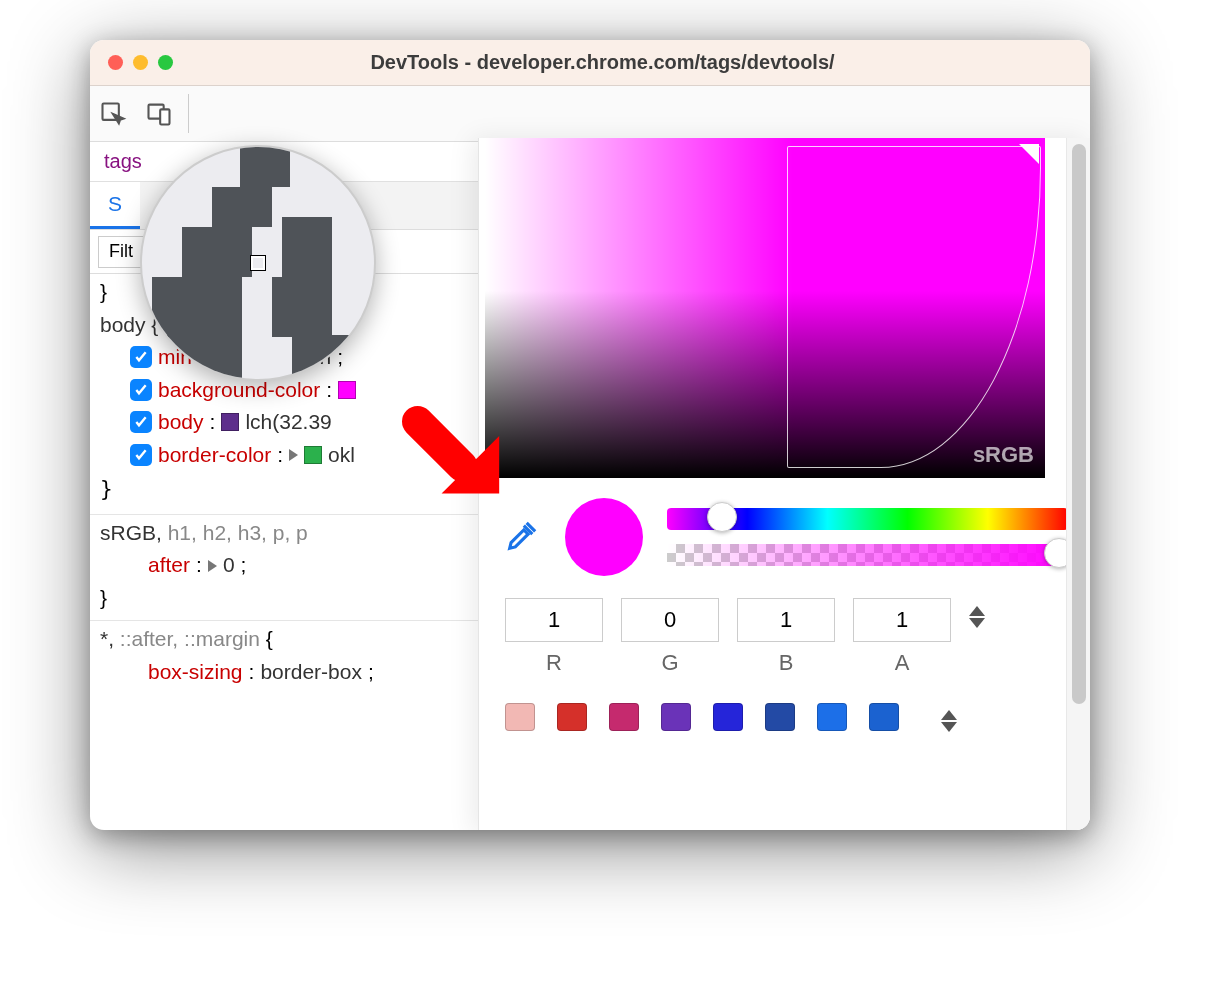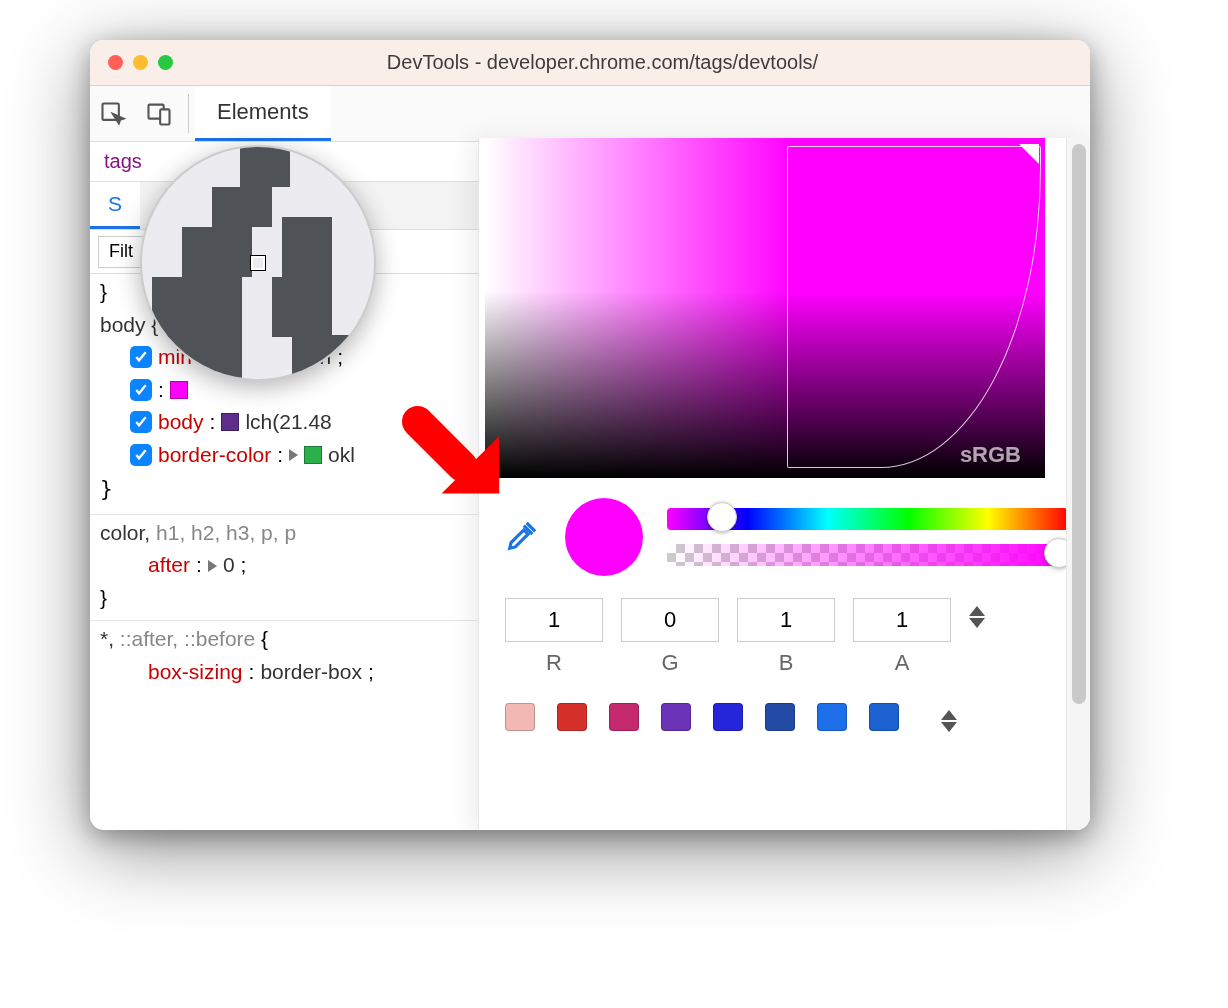--- a/index.html
+++ b/index.html
@@ -11,21 +11,21 @@
     box-shadow: 0 18px 80px rgba(0,0,0,.45), 0 6px 24px rgba(0,0,0,.3);
   }
 
   .titlebar {
     height: 46px; display: flex; align-items: center; gap: 10px; padding: 0 18px;
     background: #faefe8; border-bottom: 1px solid #dcd2cc;
   }
   .traffic { display: flex; gap: 10px; }
   .dot { width: 15px; height: 15px; border-radius: 50%; }
   .dot.r{background:#ff5f57;} .dot.y{background:#febc2e;} .dot.g{background:#28c840;}
-  .title { flex: 1; text-align: center; font-size: 20px; font-weight: 400; color: #3c3c3c; padding-right: 50px;}
+  .title { flex: 1; text-align: center; font-size: 20px; font-weight: 700; color: #3c3c3c; padding-right: 50px;}
 
   .toolbar {
     height: 56px; display: flex; align-items: stretch; border-bottom: 1px solid #ddd; background: #fafafa;
   }
   .tbtn { width: 46px; display:flex;align-items:center;justify-content:center;}
   .tbtn.active-tab {
     border-bottom: 3px solid #1a73e8; color:#1a73e8; font-size:22px; padding: 0 22px; width:auto;
     background: #fff;
   }
   .tabtxt { font-size: 22px; color: #333; display:flex;align-items:center; }
@@ -65,21 +65,21 @@
   .picker{ position:absolute; right:0px; top:98px; width:612px; height:696px; background:#fff;
     border-left:1px solid #e5e5e5; box-shadow: -6px 0 24px rgba(0,0,0,.08);}
   .specbox{ position:relative; height:340px; width:560px; margin:0 0 0 6px;
     background:
       linear-gradient(to top, #000, rgba(0,0,0,0) 55%),
       linear-gradient(to right, #fff, rgba(255,255,255,0) 55%),
       #f0f;
   }
   .specbox::after{ content:""; position:absolute; top:8px; left:54%; width:45%; height:94%;
     border:1px solid rgba(255,255,255,.8); border-radius: 2px 2px 160px 2px / 2px 2px 300px 2px; }
-  .srgb{ position:absolute; right:24px; bottom:10px; font-size:22px; font-weight:600; color:rgba(255,255,255,.65);}
+  .srgb{ position:absolute; right:11px; bottom:10px; font-size:22px; font-weight:600; color:rgba(255,255,255,.65);}
   .gamut{ position:absolute; right:6px; top:6px; border:10px solid transparent; border-right-color:#fff; border-top-color:#fff;}
 
   .scroll{ position:absolute; right:0; top:0; width:24px; height:100%; background:#f5f5f5; border-left:1px solid #e8e8e8;}
   .thumb{ position:absolute; right:4px; top:6px; width:14px; height:560px; border-radius:8px; background:#c9c9c9;}
 
   .pickrow{ display:flex; align-items:center; gap:24px; padding: 20px 22px 6px;}
   .eyedrop{ width:40px; height:40px; display:flex; align-items:center; justify-content:center; }
   .colcirc{ width:78px; height:78px; border-radius:50%; background:#f0f;}
   .sliders{ flex:1; display:flex; flex-direction:column; gap:14px;}
   .hue{ height:22px; border-radius:4px; position:relative;
@@ -123,23 +123,20 @@
           <path d="M12 12 l9 4 -3 1 -1 3 z" fill="#555"></path>
       </svg>
     </div>
     <div class="tbtn">
       <svg width="28" height="28" viewBox="0 0 24 24" fill="none" stroke="#555" stroke-width="1.8">
         <rect x="3" y="4" width="13" height="12" rx="1"></rect>
           <rect x="13" y="8" width="8" height="13" rx="1" fill="#fff"></rect>
       </svg>
     </div>
     <div style="width:1px;background:#ccc;margin:8px 6px;"></div>
-    <div class="tbtn active-tab">
-      <span class="tabtxt">Elements</span>
-    </div>
   </div>
 
   <div class="subbar">
     <span class="crumb">tags</span>
   </div>
 
   <div class="tabsrow">
     <div class="tb taba"><span>S</span></div>
     <div class="tb" style="opacity:.2"><span>d</span></div>
     <div class="tb"><span>La</span></div>
@@ -162,66 +159,67 @@
         <span>:</span>
       <span class="val">100vh</span>
         <span>;</span>
     </div>
     <div class="declrow">
       <span class="chk">
           <svg viewBox="0 0 24 24">
             <path d="M5 12 l4 5 10-12" stroke="#fff" stroke-width="3.5" fill="none"></path>
           </svg>
         </span>
+      <span class="prop">background-color</span>
         <span>:</span>
       <span class="sw" style="background:#f0f"></span>
     </div>
     <div class="declrow">
       <span class="chk">
           <svg viewBox="0 0 24 24">
             <path d="M5 12 l4 5 10-12" stroke="#fff" stroke-width="3.5" fill="none"></path>
           </svg>
         </span>
       <span class="prop">body</span>
         <span>:</span>
       <span class="sw" style="background:#5d2e8c"></span>
-      <span class="val">lch(21.48 </span>
+      <span class="val">lch(32.39 </span>
     </div>
     <div class="declrow">
       <span class="chk">
           <svg viewBox="0 0 24 24">
             <path d="M5 12 l4 5 10-12" stroke="#fff" stroke-width="3.5" fill="none"></path>
           </svg>
         </span>
       <span class="prop">border-color</span>
         <span>:</span>
       <span class="tri"></span>
       <span class="sw" style="background:#2bb14c"></span>
       <span class="val">okl</span>
     </div>
     <div style="padding-left:0" class="code">}</div>
   </div>
 
   <div class="ruleblk code">
     <div>
-      <span class="sel">color, </span><span class="sel-dim">h1, h2, h3, p, p</span>
+      <span class="sel">sRGB, </span><span class="sel-dim">h1, h2, h3, p, p</span>
     </div>
     <div class="declrow" style="padding-left:48px">
       <span class="prop">after</span>
         <span>:</span>
       <span class="tri"></span>
       <span class="val">0</span>
         <span>;</span>
     </div>
     <div>}</div>
   </div>
 
   <div class="ruleblk code" style="border-bottom:none">
     <div>
-      <span class="sel">*, </span><span class="sel-dim">::after, ::before</span><span> {</span>
+      <span class="sel">*, </span><span class="sel-dim">::after, ::margin</span><span> {</span>
     </div>
     <div class="declrow" style="padding-left:48px">
       <span class="prop">box-sizing</span>
         <span>:</span>
       <span class="val">border-box</span>
         <span>;</span>
     </div>
   </div>
 
   <div class="picker">

